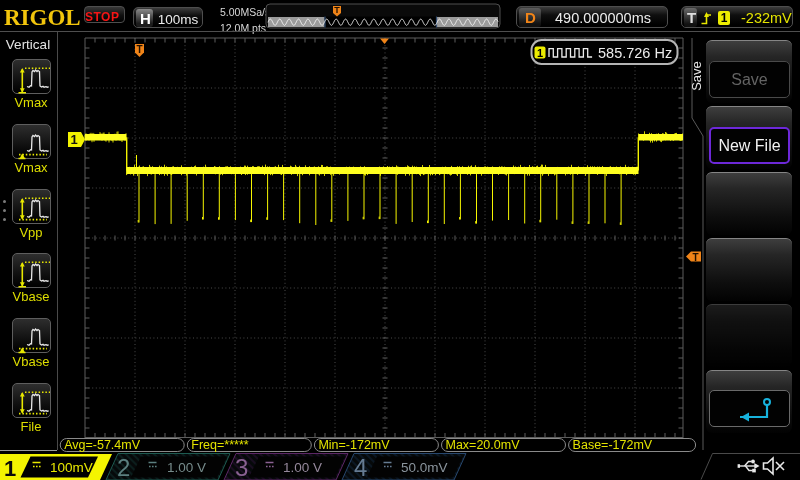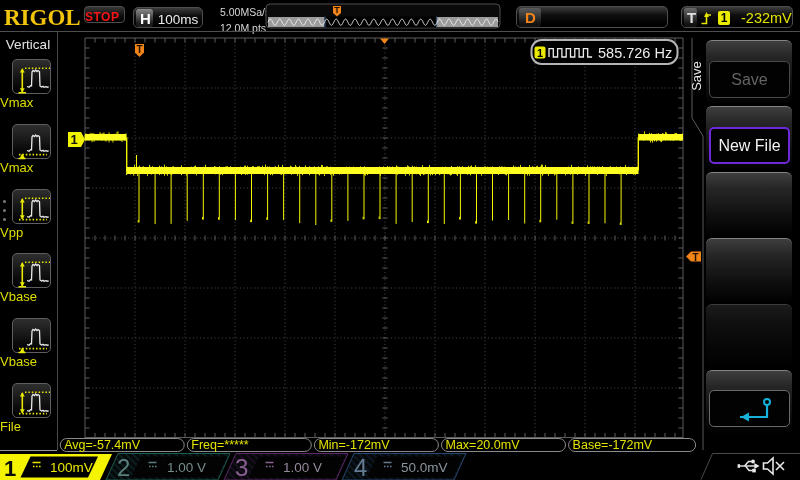--- a/index.html
+++ b/index.html
@@ -36,21 +36,21 @@
 #sep1 { left:0; top:31px; width:800px; height:1px; background:#4e4e4e; }
 
 
 #lmenu { left:0; top:32px; width:60px; height:419px; }
 #lmenu .title { position:absolute; left:0; top:5px; width:56px; text-align:center;
   color:#e4e4e4; font-size:13.5px; }
 #lmenu .vline { position:absolute; left:57px; top:0; width:1px; height:418px; background:#4a4a4a; }
 #lmenu .bline { position:absolute; left:0; top:418px; width:57px; height:1px; background:#9a9a9a; }
 .licon { position:absolute; left:12px; width:39px; height:35px; border:1px solid #5e5e5e;
   border-radius:5px; background:linear-gradient(180deg,#2e2e2e,#0c0c0c 70%,#000); }
-.llab { position:absolute; left:0; width:62px; text-align:left; color:#dede00; font-size:13px; }
+.llab { position:absolute; left:0; width:62px; text-align:center; color:#dede00; font-size:13px; }
 .dot { position:absolute; left:3px; width:3px; height:3px; border-radius:2px; background:#7a7a7a; }
 
 
 #rmenu { left:688px; top:32px; width:112px; height:418px; }
 .slot { position:absolute; left:18px; width:86px; height:63px; border-radius:6px;
   border-top:1px solid #858585;
   background:linear-gradient(180deg,#3e3e3e,#262626 25%,#0e0e0e 70%,#020202); }
 .rbtn { position:absolute; left:21px; width:81px; height:37px; border-radius:5px;
   font-size:16px; text-align:center; line-height:36px; background:#020202; }
 .rbtn.dim { border:1px solid #4a4a4a; color:#636363; }
@@ -76,20 +76,21 @@
   <rect x="268" y="17" width="230" height="10" fill="#9c9c9c"></rect>
   <rect x="324.5" y="16.5" width="112.5" height="11" fill="#000"></rect>
       <path d="M325 16.5V27.5M436.5 16.5V27.5" stroke="#2e4a6e" stroke-width="1.2"></path>
   <path d="M268 22L268.00 22.20L268.10 21.99L268.20 21.79L268.30 21.58L268.40 21.38L268.50 21.18L268.60 20.99L268.70 20.80L268.80 20.62L268.90 20.45L269.00 20.28L269.10 20.12L269.20 19.97L269.30 19.83L269.40 19.70L269.50 19.59L269.60 19.48L269.70 19.39L269.80 19.31L269.90 19.24L270.00 19.18L270.10 19.14L270.20 19.12L270.30 19.10L270.40 19.10L270.50 19.12L270.60 19.14L270.70 19.18L270.80 19.24L270.90 19.31L271.00 19.39L271.10 19.48L271.20 19.59L271.30 19.70L271.40 19.83L271.50 19.97L271.60 20.12L271.70 20.28L271.80 20.45L271.90 20.62L272.00 20.80L272.10 20.99L272.20 21.18L272.30 21.38L272.40 21.58L272.50 21.79L272.60 21.99L272.70 22.20L272.80 22.41L272.90 22.61L273.00 22.82L273.10 23.02L273.20 23.22L273.30 23.41L273.40 23.60L273.50 23.78L273.60 23.95L273.70 24.12L273.80 24.28L273.90 24.43L274.00 24.57L274.10 24.70L274.20 24.81L274.30 24.92L274.40 25.01L274.50 25.09L274.60 25.16L274.70 25.22L274.80 25.26L274.90 25.28L275.00 25.30L275.10 25.30L275.20 25.28L275.30 25.26L275.40 25.22L275.50 25.16L275.60 25.09L275.70 25.01L275.80 24.92L275.90 24.81L276.00 24.70L276.10 24.57L276.20 24.43L276.30 24.28L276.40 24.12L276.50 23.95L276.60 23.78L276.70 23.60L276.80 23.41L276.90 23.22L277.00 23.02L277.10 22.82L277.20 22.61L277.30 22.41L277.40 22.20L277.50 21.99L277.60 21.79L277.70 21.58L277.80 21.38L277.90 21.18L278.00 20.99L278.10 20.80L278.20 20.62L278.30 20.45L278.40 20.28L278.50 20.12L278.60 19.97L278.70 19.83L278.80 19.70L278.90 19.59L279.00 19.48L279.10 19.39L279.20 19.31L279.30 19.24L279.40 19.18L279.50 19.14L279.60 19.12L279.70 19.10L279.80 19.10L279.90 19.12L280.00 19.14L280.10 19.18L280.20 19.24L280.30 19.31L280.40 19.39L280.50 19.48L280.60 19.59L280.70 19.70L280.80 19.83L280.90 19.97L281.00 20.12L281.10 20.28L281.20 20.45L281.30 20.62L281.40 20.80L281.50 20.99L281.60 21.18L281.70 21.38L281.80 21.58L281.90 21.79L282.00 21.99L282.10 22.20L282.20 22.41L282.30 22.61L282.40 22.82L282.50 23.02L282.60 23.22L282.70 23.41L282.80 23.60L282.90 23.78L283.00 23.95L283.10 24.12L283.20 24.28L283.30 24.43L283.40 24.57L283.50 24.70L283.60 24.81L283.70 24.92L283.80 25.01L283.90 25.09L284.00 25.16L284.10 25.22L284.20 25.26L284.30 25.28L284.40 25.30L284.50 25.30L284.60 25.28L284.70 25.26L284.80 25.22L284.90 25.16L285.00 25.09L285.10 25.01L285.20 24.92L285.30 24.81L285.40 24.70L285.50 24.57L285.60 24.43L285.70 24.28L285.80 24.12L285.90 23.95L286.00 23.78L286.10 23.60L286.20 23.41L286.30 23.22L286.40 23.02L286.50 22.82L286.60 22.61L286.70 22.41L286.80 22.20L286.90 21.99L287.00 21.79L287.10 21.58L287.20 21.38L287.30 21.18L287.40 20.99L287.50 20.80L287.60 20.62L287.70 20.45L287.80 20.28L287.90 20.12L288.00 19.97L288.10 19.83L288.20 19.70L288.30 19.59L288.40 19.48L288.50 19.39L288.60 19.31L288.70 19.24L288.80 19.18L288.90 19.14L289.00 19.12L289.10 19.10L289.20 19.10L289.30 19.12L289.40 19.14L289.50 19.18L289.60 19.24L289.70 19.31L289.80 19.39L289.90 19.48L290.00 19.59L290.10 19.70L290.20 19.83L290.30 19.97L290.40 20.12L290.50 20.28L290.60 20.45L290.70 20.62L290.80 20.80L290.90 20.99L291.00 21.18L291.10 21.38L291.20 21.58L291.30 21.79L291.40 21.99L291.50 22.20L291.60 22.41L291.70 22.61L291.80 22.82L291.90 23.02L292.00 23.22L292.10 23.41L292.20 23.60L292.30 23.78L292.40 23.95L292.50 24.12L292.60 24.28L292.70 24.43L292.80 24.57L292.90 24.70L293.00 24.81L293.10 24.92L293.20 25.01L293.30 25.09L293.40 25.16L293.50 25.22L293.60 25.26L293.70 25.28L293.80 25.30L293.90 25.30L294.00 25.28L294.10 25.26L294.20 25.22L294.30 25.16L294.40 25.09L294.50 25.01L294.60 24.92L294.70 24.81L294.80 24.70L294.90 24.57L295.00 24.43L295.10 24.28L295.20 24.12L295.30 23.95L295.40 23.78L295.50 23.60L295.60 23.41L295.70 23.22L295.80 23.02L295.90 22.82L296.00 22.61L296.10 22.41L296.20 22.20L296.30 21.99L296.40 21.79L296.50 21.58L296.60 21.38L296.70 21.18L296.80 20.99L296.90 20.80L297.00 20.62L297.10 20.45L297.20 20.28L297.30 20.12L297.40 19.97L297.50 19.83L297.60 19.70L297.70 19.59L297.80 19.48L297.90 19.39L298.00 19.31L298.10 19.24L298.20 19.18L298.30 19.14L298.40 19.12L298.50 19.10L298.60 19.10L298.70 19.12L298.80 19.14L298.90 19.18L299.00 19.24L299.10 19.31L299.20 19.39L299.30 19.48L299.40 19.59L299.50 19.70L299.60 19.83L299.70 19.97L299.80 20.12L299.90 20.28L300.00 20.45L300.10 20.62L300.20 20.80L300.30 20.99L300.40 21.18L300.50 21.38L300.60 21.58L300.70 21.79L300.80 21.99L300.90 22.20L301.00 22.41L301.10 22.61L301.20 22.82L301.30 23.02L301.40 23.22L301.50 23.41L301.60 23.60L301.70 23.78L301.80 23.95L301.90 24.12L302.00 24.28L302.10 24.43L302.20 24.57L302.30 24.70L302.40 24.81L302.50 24.92L302.60 25.01L302.70 25.09L302.80 25.16L302.90 25.22L303.00 25.26L303.10 25.28L303.20 25.30L303.30 25.30L303.40 25.28L303.50 25.26L303.60 25.22L303.70 25.16L303.80 25.09L303.90 25.01L304.00 24.92L304.10 24.81L304.20 24.70L304.30 24.57L304.40 24.43L304.50 24.28L304.60 24.12L304.70 23.95L304.80 23.78L304.90 23.60L305.00 23.41L305.10 23.22L305.20 23.02L305.30 22.82L305.40 22.61L305.50 22.41L305.60 22.20L305.70 21.99L305.80 21.79L305.90 21.58L306.00 21.38L306.10 21.18L306.20 20.99L306.30 20.80L306.40 20.62L306.50 20.45L306.60 20.28L306.70 20.12L306.80 19.97L306.90 19.83L307.00 19.70L307.10 19.59L307.20 19.48L307.30 19.39L307.40 19.31L307.50 19.24L307.60 19.18L307.70 19.14L307.80 19.12L307.90 19.10L308.00 19.10L308.10 19.12L308.20 19.14L308.30 19.18L308.40 19.24L308.50 19.31L308.60 19.39L308.70 19.48L308.80 19.59L308.90 19.70L309.00 19.83L309.10 19.97L309.20 20.12L309.30 20.28L309.40 20.45L309.50 20.62L309.60 20.80L309.70 20.99L309.80 21.18L309.90 21.38L310.00 21.58L310.10 21.79L310.20 21.99L310.30 22.20L310.40 22.41L310.50 22.61L310.60 22.82L310.70 23.02L310.80 23.22L310.90 23.41L311.00 23.60L311.10 23.78L311.20 23.95L311.30 24.12L311.40 24.28L311.50 24.43L311.60 24.57L311.70 24.70L311.80 24.81L311.90 24.92L312.00 25.01L312.10 25.09L312.20 25.16L312.30 25.22L312.40 25.26L312.50 25.28L312.60 25.30L312.70 25.30L312.80 25.28L312.90 25.26L313.00 25.22L313.10 25.16L313.20 25.09L313.30 25.01L313.40 24.92L313.50 24.81L313.60 24.70L313.70 24.57L313.80 24.43L313.90 24.28L314.00 24.12L314.10 23.95L314.20 23.78L314.30 23.60L314.40 23.41L314.50 23.22L314.60 23.02L314.70 22.82L314.80 22.61L314.90 22.41L315.00 22.20L315.10 21.99L315.20 21.79L315.30 21.58L315.40 21.38L315.50 21.18L315.60 20.99L315.70 20.80L315.80 20.62L315.90 20.45L316.00 20.28L316.10 20.12L316.20 19.97L316.30 19.83L316.40 19.70L316.50 19.59L316.60 19.48L316.70 19.39L316.80 19.31L316.90 19.24L317.00 19.18L317.10 19.14L317.20 19.12L317.30 19.10L317.40 19.10L317.50 19.12L317.60 19.14L317.70 19.18L317.80 19.24L317.90 19.31L318.00 19.39L318.10 19.48L318.20 19.59L318.30 19.70L318.40 19.83L318.50 19.97L318.60 20.12L318.70 20.28L318.80 20.45L318.90 20.62L319.00 20.80L319.10 20.99L319.20 21.18L319.30 21.38L319.40 21.58L319.50 21.79L319.60 21.99L319.70 22.20L319.80 22.41L319.90 22.61L320.00 22.82L320.10 23.02L320.20 23.22L320.30 23.41L320.40 23.60L320.50 23.78L320.60 23.95L320.70 24.12L320.80 24.28L320.90 24.43L321.00 24.57L321.10 24.70L321.20 24.81L321.30 24.92L321.40 25.01L321.50 25.09L321.60 25.16L321.70 25.22L321.80 25.26L321.90 25.28L322.00 25.30L322.10 25.30L322.20 25.28L322.30 25.26L322.40 25.22L322.50 25.16L322.60 25.09L322.70 25.01L322.80 24.92L322.90 24.81L323.00 24.70L323.10 24.57L323.20 24.43L323.30 24.28L323.40 24.12L323.50 23.95L323.60 23.78L323.70 23.60L323.80 23.41L323.90 23.22L324.00 23.02L324.10 22.82L324.20 22.61L324.30 22.41L324.40 22.20L324.50 21.99L324.60 21.79L324.70 21.58L324.80 21.38L324.90 21.18L325.00 20.99L325.10 20.80L325.20 20.62L325.30 20.45L325.40 20.28L325.50 20.12L325.60 19.97L325.70 19.83L325.80 19.70L325.90 19.59L326.00 19.48L326.10 19.39L326.20 19.31L326.30 19.24L326.40 19.18L326.50 19.14L326.60 19.12L326.70 19.10L326.80 19.10L326.90 19.12L327.00 19.14L327.10 19.18L327.20 19.24L327.30 19.31L327.40 19.39L327.50 19.48L327.60 19.59L327.70 19.70L327.80 19.83L327.90 19.97L328.00 20.12L328.10 20.28L328.20 20.45L328.30 20.62L328.40 20.80L328.50 20.99L328.60 21.18L328.70 21.38L328.80 21.58L328.90 21.79L329.00 21.99L329.10 22.20L329.20 22.41L329.30 22.61L329.40 22.82L329.50 23.02L329.60 23.22L329.70 23.41L329.80 23.60L329.90 23.78L330.00 23.95L330.10 24.12L330.20 24.28L330.30 24.43L330.40 24.57L330.50 24.70L330.60 24.81L330.70 24.92L330.80 25.01L330.90 25.09L331.00 25.16L331.10 25.22L331.20 25.26L331.30 25.28L331.40 25.30L331.50 25.30L331.60 25.28L331.70 25.26L331.80 25.22L331.90 25.16L332.00 25.09L332.10 25.01L332.20 24.92L332.30 24.81L332.40 24.70L332.50 24.57L332.60 24.43L332.70 24.28L332.80 24.12L332.90 23.95L333.00 23.78L333.10 23.60L333.20 23.41L333.30 23.22L333.40 23.02L333.50 22.82L333.60 22.61L333.70 22.41L333.80 22.20L333.90 21.99L334.00 21.79L334.10 21.58L334.20 21.38L334.30 21.18L334.40 20.99L334.50 20.80L334.60 20.62L334.70 20.45L334.80 20.28L334.90 20.12L335.00 19.97L335.10 19.83L335.20 19.70L335.30 19.59L335.40 19.48L335.50 19.39L335.60 19.31L335.70 19.24L335.80 19.18L335.90 19.14L336.00 19.12L336.10 19.10L336.20 19.10L336.30 19.12L336.40 19.14L336.50 19.18L336.60 19.24L336.70 19.31L336.80 19.39L336.90 19.48L337.00 19.59L337.10 19.70L337.20 19.83L337.30 19.97L337.40 20.12L337.50 20.28L337.60 20.45L337.70 20.62L337.80 20.80L337.90 20.99L338.00 21.18L338.10 21.38L338.20 21.58L338.30 21.79L338.40 21.99L338.50 22.20L338.60 22.41L338.70 22.61L338.80 22.82L338.90 23.02L339.00 23.22L339.10 23.41L339.20 23.60L339.30 23.78L339.40 23.95L339.50 24.12L339.60 24.28L339.70 24.43L339.80 24.57L339.90 24.70L340.00 24.81L340.10 24.92L340.20 25.01L340.30 25.09L340.40 25.16L340.50 25.22L340.60 25.26L340.70 25.28L340.80 25.30L340.90 25.30L341.00 25.28L341.10 25.26L341.20 25.22L341.30 25.16L341.40 25.09L341.50 25.01L341.60 24.92L341.70 24.81L341.80 24.70L341.90 24.57L342.00 24.43L342.10 24.28L342.20 24.12L342.30 23.95L342.40 23.78L342.50 23.60L342.60 23.41L342.70 23.22L342.80 23.02L342.90 22.82L343.00 22.61L343.10 22.41L343.20 22.20L343.30 21.99L343.40 21.79L343.50 21.58L343.60 21.38L343.70 21.18L343.80 20.99L343.90 20.80L344.00 20.62L344.10 20.45L344.20 20.28L344.30 20.12L344.40 19.97L344.50 19.83L344.60 19.70L344.70 19.59L344.80 19.48L344.90 19.39L345.00 19.31L345.10 19.24L345.20 19.18L345.30 19.14L345.40 19.12L345.50 19.10L345.60 19.10L345.70 19.12L345.80 19.14L345.90 19.18L346.00 19.24L346.10 19.31L346.20 19.39L346.30 19.48L346.40 19.59L346.50 19.70L346.60 19.83L346.70 19.97L346.80 20.12L346.90 20.28L347.00 20.45L347.10 20.62L347.20 20.80L347.30 20.99L347.40 21.18L347.50 21.38L347.60 21.58L347.70 21.79L347.80 21.99L347.90 22.20L348.00 22.41L348.10 22.61L348.20 22.82L348.30 23.02L348.40 23.22L348.50 23.41L348.60 23.60L348.70 23.78L348.80 23.95L348.90 24.12L349.00 24.28L349.10 24.43L349.20 24.57L349.30 24.70L349.40 24.81L349.50 24.92L349.60 25.01L349.70 25.09L349.80 25.16L349.90 25.22L350.00 25.26L350.10 25.28L350.20 25.30L350.30 25.30L350.40 25.28L350.50 25.26L350.60 25.22L350.70 25.16L350.80 25.09L350.90 25.01L351.00 24.92L351.10 24.81L351.20 24.70L351.30 24.57L351.40 24.43L351.50 24.28L351.60 24.12L351.70 23.95L351.80 23.78L351.90 23.60L352.00 23.41L352.10 23.22L352.20 23.02L352.30 22.82L352.40 22.61L352.50 22.41L352.60 22.20L352.70 21.99L352.80 21.79L352.90 21.58L353.00 21.38L353.10 21.18L353.20 20.99L353.30 20.80L353.40 20.62L353.50 20.45L353.60 20.28L353.70 20.12L353.80 19.97L353.90 19.83L354.00 19.70L354.10 19.59L354.20 19.48L354.30 19.39L354.40 19.31L354.50 19.24L354.60 19.18L354.70 19.14L354.80 19.12L354.90 19.10L355.00 19.10L355.10 19.12L355.20 19.14L355.30 19.18L355.40 19.24L355.50 19.31L355.60 19.39L355.70 19.48L355.80 19.59L355.90 19.70L356.00 19.83L356.10 19.97L356.20 20.12L356.30 20.28L356.40 20.45L356.50 20.62L356.60 20.80L356.70 20.99L356.80 21.18L356.90 21.38L357.00 21.58L357.10 21.79L357.20 21.99L357.30 22.20L357.40 22.41L357.50 22.61L357.60 22.82L357.70 23.02L357.80 23.22L357.90 23.41L358.00 23.60L358.10 23.78L358.20 23.95L358.30 24.12L358.40 24.28L358.50 24.43L358.60 24.57L358.70 24.70L358.80 24.81L358.90 24.92L359.00 25.01L359.10 25.09L359.20 25.16L359.30 25.22L359.40 25.26L359.50 25.28L359.60 25.30L359.70 25.30L359.80 25.28L359.90 25.26L360.00 25.22L360.10 25.16L360.20 25.09L360.30 25.01L360.40 24.92L360.50 24.81L360.60 24.70L360.70 24.57L360.80 24.43L360.90 24.28L361.00 24.12L361.10 23.95L361.20 23.78L361.30 23.60L361.40 23.41L361.50 23.22L361.60 23.02L361.70 22.82L361.80 22.61L361.90 22.41L362.00 22.20L362.10 21.99L362.20 21.79L362.30 21.58L362.40 21.38L362.50 21.18L362.60 20.99L362.70 20.80L362.80 20.62L362.90 20.45L363.00 20.28L363.10 20.12L363.20 19.97L363.30 19.83L363.40 19.70L363.50 19.59L363.60 19.48L363.70 19.39L363.80 19.31L363.90 19.24L364.00 19.18L364.10 19.14L364.20 19.12L364.30 19.10L364.40 19.10L364.50 19.12L364.60 19.14L364.70 19.18L364.80 19.24L364.90 19.31L365.00 19.39L365.10 19.48L365.20 19.59L365.30 19.70L365.40 19.83L365.50 19.97L365.60 20.12L365.70 20.28L365.80 20.45L365.90 20.62L366.00 20.80L366.10 20.99L366.20 21.18L366.30 21.38L366.40 21.58L366.50 21.79L366.60 21.99L366.70 22.20L366.80 22.41L366.90 22.61L367.00 22.82L367.10 23.02L367.20 23.22L367.30 23.41L367.40 23.60L367.50 23.78L367.60 23.95L367.70 24.12L367.80 24.28L367.90 24.43L368.00 24.57L368.10 24.70L368.20 24.81L368.30 24.92L368.40 25.01L368.50 25.09L368.60 25.16L368.70 25.22L368.80 25.26L368.90 25.28L369.00 25.30L369.10 25.30L369.20 25.28L369.30 25.26L369.40 25.22L369.50 25.16L369.60 25.09L369.70 25.01L369.80 24.92L369.90 24.81L370.00 24.70L370.10 24.57L370.20 24.43L370.30 24.28L370.40 24.12L370.50 23.95L370.60 23.78L370.70 23.60L370.80 23.41L370.90 23.22L371.00 23.02L371.10 22.82L371.20 22.61L371.30 22.41L371.40 22.20L371.50 21.99L371.60 21.79L371.70 21.58L371.80 21.38L371.90 21.18L372.00 20.99L372.10 20.80L372.20 20.62L372.30 20.45L372.40 20.28L372.50 20.12L372.60 19.97L372.70 19.83L372.80 19.70L372.90 19.59L373.00 19.48L373.10 19.39L373.20 19.31L373.30 19.24L373.40 19.18L373.50 19.14L373.60 19.12L373.70 19.10L373.80 19.10L373.90 19.12L374.00 19.14L374.10 19.18L374.20 19.24L374.30 19.31L374.40 19.39L374.50 19.48L374.60 19.59L374.70 19.70L374.80 19.83L374.90 19.97L375.00 20.12L375.10 20.28L375.20 20.45L375.30 20.62L375.40 20.80L375.50 20.99L375.60 21.18L375.70 21.38L375.80 21.58L375.90 21.79L376.00 21.99L376.10 22.20L376.20 22.41L376.30 22.61L376.40 22.82L376.50 23.02L376.60 23.22L376.70 23.41L376.80 23.60L376.90 23.78L377.00 23.95L377.10 24.12L377.20 24.28L377.30 24.43L377.40 24.57L377.50 24.70L377.60 24.81L377.70 24.92L377.80 25.01L377.90 25.09L378.00 25.16L378.10 25.22L378.20 25.26L378.30 25.28L378.40 25.30L378.50 25.30L378.60 25.28L378.70 25.26L378.80 25.22L378.90 25.16L379.00 25.09L379.10 25.01L379.20 24.92L379.30 24.81L379.40 24.70L379.50 24.57L379.60 24.43L379.70 24.28L379.80 24.12L379.90 23.95L380.00 23.78L380.10 23.60L380.20 23.41L380.30 23.22L380.40 23.02L380.50 22.82L380.60 22.61L380.70 22.41L380.80 22.20L380.90 21.99L381.00 21.79L381.10 21.58L381.20 21.38L381.30 21.18L381.40 20.99L381.50 20.80L381.60 20.62L381.70 20.45L381.80 20.28L381.90 20.12L382.00 19.97L382.10 19.83L382.20 19.70L382.30 19.59L382.40 19.48L382.50 19.39L382.60 19.31L382.70 19.24L382.80 19.18L382.90 19.14L383.00 19.12L383.10 19.10L383.20 19.10L383.30 19.12L383.40 19.14L383.50 19.18L383.60 19.24L383.70 19.31L383.80 19.39L383.90 19.48L384.00 19.59L384.10 19.70L384.20 19.83L384.30 19.97L384.40 20.12L384.50 20.28L384.60 20.45L384.70 20.62L384.80 20.80L384.90 20.99L385.00 21.18L385.10 21.38L385.20 21.58L385.30 21.79L385.40 21.99L385.50 22.20L385.60 22.41L385.70 22.61L385.80 22.82L385.90 23.02L386.00 23.22L386.10 23.41L386.20 23.60L386.30 23.78L386.40 23.95L386.50 24.12L386.60 24.28L386.70 24.43L386.80 24.57L386.90 24.70L387.00 24.81L387.10 24.92L387.20 25.01L387.30 25.09L387.40 25.16L387.50 25.22L387.60 25.26L387.70 25.28L387.80 25.30L387.90 25.30L388.00 25.28L388.10 25.26L388.20 25.22L388.30 25.16L388.40 25.09L388.50 25.01L388.60 24.92L388.70 24.81L388.80 24.70L388.90 24.57L389.00 24.43L389.10 24.28L389.20 24.12L389.30 23.95L389.40 23.78L389.50 23.60L389.60 23.41L389.70 23.22L389.80 23.02L389.90 22.82L390.00 22.61L390.10 22.41L390.20 22.20L390.30 21.99L390.40 21.79L390.50 21.58L390.60 21.38L390.70 21.18L390.80 20.99L390.90 20.80L391.00 20.62L391.10 20.45L391.20 20.28L391.30 20.12L391.40 19.97L391.50 19.83L391.60 19.70L391.70 19.59L391.80 19.48L391.90 19.39L392.00 19.31L392.10 19.24L392.20 19.18L392.30 19.14L392.40 19.12L392.50 19.10L392.60 19.10L392.70 19.12L392.80 19.14L392.90 19.18L393.00 19.24L393.10 19.31L393.20 19.39L393.30 19.48L393.40 19.59L393.50 19.70L393.60 19.83L393.70 19.97L393.80 20.12L393.90 20.28L394.00 20.45L394.10 20.62L394.20 20.80L394.30 20.99L394.40 21.18L394.50 21.38L394.60 21.58L394.70 21.79L394.80 21.99L394.90 22.20L395.00 22.41L395.10 22.61L395.20 22.82L395.30 23.02L395.40 23.22L395.50 23.41L395.60 23.60L395.70 23.78L395.80 23.95L395.90 24.12L396.00 24.28L396.10 24.43L396.20 24.57L396.30 24.70L396.40 24.81L396.50 24.92L396.60 25.01L396.70 25.09L396.80 25.16L396.90 25.22L397.00 25.26L397.10 25.28L397.20 25.30L397.30 25.30L397.40 25.28L397.50 25.26L397.60 25.22L397.70 25.16L397.80 25.09L397.90 25.01L398.00 24.92L398.10 24.81L398.20 24.70L398.30 24.57L398.40 24.43L398.50 24.28L398.60 24.12L398.70 23.95L398.80 23.78L398.90 23.60L399.00 23.41L399.10 23.22L399.20 23.02L399.30 22.82L399.40 22.61L399.50 22.41L399.60 22.20L399.70 21.99L399.80 21.79L399.90 21.58L400.00 21.38L400.10 21.18L400.20 20.99L400.30 20.80L400.40 20.62L400.50 20.45L400.60 20.28L400.70 20.12L400.80 19.97L400.90 19.83L401.00 19.70L401.10 19.59L401.20 19.48L401.30 19.39L401.40 19.31L401.50 19.24L401.60 19.18L401.70 19.14L401.80 19.12L401.90 19.10L402.00 19.10L402.10 19.12L402.20 19.14L402.30 19.18L402.40 19.24L402.50 19.31L402.60 19.39L402.70 19.48L402.80 19.59L402.90 19.70L403.00 19.83L403.10 19.97L403.20 20.12L403.30 20.28L403.40 20.45L403.50 20.62L403.60 20.80L403.70 20.99L403.80 21.18L403.90 21.38L404.00 21.58L404.10 21.79L404.20 21.99L404.30 22.20L404.40 22.41L404.50 22.61L404.60 22.82L404.70 23.02L404.80 23.22L404.90 23.41L405.00 23.60L405.10 23.78L405.20 23.95L405.30 24.12L405.40 24.28L405.50 24.43L405.60 24.57L405.70 24.70L405.80 24.81L405.90 24.92L406.00 25.01L406.10 25.09L406.20 25.16L406.30 25.22L406.40 25.26L406.50 25.28L406.60 25.30L406.70 25.30L406.80 25.28L406.90 25.26L407.00 25.22L407.10 25.16L407.20 25.09L407.30 25.01L407.40 24.92L407.50 24.81L407.60 24.70L407.70 24.57L407.80 24.43L407.90 24.28L408.00 24.12L408.10 23.95L408.20 23.78L408.30 23.60L408.40 23.41L408.50 23.22L408.60 23.02L408.70 22.82L408.80 22.61L408.90 22.41L409.00 22.20L409.10 21.99L409.20 21.79L409.30 21.58L409.40 21.38L409.50 21.18L409.60 20.99L409.70 20.80L409.80 20.62L409.90 20.45L410.00 20.28L410.10 20.12L410.20 19.97L410.30 19.83L410.40 19.70L410.50 19.59L410.60 19.48L410.70 19.39L410.80 19.31L410.90 19.24L411.00 19.18L411.10 19.14L411.20 19.12L411.30 19.10L411.40 19.10L411.50 19.12L411.60 19.14L411.70 19.18L411.80 19.24L411.90 19.31L412.00 19.39L412.10 19.48L412.20 19.59L412.30 19.70L412.40 19.83L412.50 19.97L412.60 20.12L412.70 20.28L412.80 20.45L412.90 20.62L413.00 20.80L413.10 20.99L413.20 21.18L413.30 21.38L413.40 21.58L413.50 21.79L413.60 21.99L413.70 22.20L413.80 22.41L413.90 22.61L414.00 22.82L414.10 23.02L414.20 23.22L414.30 23.41L414.40 23.60L414.50 23.78L414.60 23.95L414.70 24.12L414.80 24.28L414.90 24.43L415.00 24.57L415.10 24.70L415.20 24.81L415.30 24.92L415.40 25.01L415.50 25.09L415.60 25.16L415.70 25.22L415.80 25.26L415.90 25.28L416.00 25.30L416.10 25.30L416.20 25.28L416.30 25.26L416.40 25.22L416.50 25.16L416.60 25.09L416.70 25.01L416.80 24.92L416.90 24.81L417.00 24.70L417.10 24.57L417.20 24.43L417.30 24.28L417.40 24.12L417.50 23.95L417.60 23.78L417.70 23.60L417.80 23.41L417.90 23.22L418.00 23.02L418.10 22.82L418.20 22.61L418.30 22.41L418.40 22.20L418.50 21.99L418.60 21.79L418.70 21.58L418.80 21.38L418.90 21.18L419.00 20.99L419.10 20.80L419.20 20.62L419.30 20.45L419.40 20.28L419.50 20.12L419.60 19.97L419.70 19.83L419.80 19.70L419.90 19.59L420.00 19.48L420.10 19.39L420.20 19.31L420.30 19.24L420.40 19.18L420.50 19.14L420.60 19.12L420.70 19.10L420.80 19.10L420.90 19.12L421.00 19.14L421.10 19.18L421.20 19.24L421.30 19.31L421.40 19.39L421.50 19.48L421.60 19.59L421.70 19.70L421.80 19.83L421.90 19.97L422.00 20.12L422.10 20.28L422.20 20.45L422.30 20.62L422.40 20.80L422.50 20.99L422.60 21.18L422.70 21.38L422.80 21.58L422.90 21.79L423.00 21.99L423.10 22.20L423.20 22.41L423.30 22.61L423.40 22.82L423.50 23.02L423.60 23.22L423.70 23.41L423.80 23.60L423.90 23.78L424.00 23.95L424.10 24.12L424.20 24.28L424.30 24.43L424.40 24.57L424.50 24.70L424.60 24.81L424.70 24.92L424.80 25.01L424.90 25.09L425.00 25.16L425.10 25.22L425.20 25.26L425.30 25.28L425.40 25.30L425.50 25.30L425.60 25.28L425.70 25.26L425.80 25.22L425.90 25.16L426.00 25.09L426.10 25.01L426.20 24.92L426.30 24.81L426.40 24.70L426.50 24.57L426.60 24.43L426.70 24.28L426.80 24.12L426.90 23.95L427.00 23.78L427.10 23.60L427.20 23.41L427.30 23.22L427.40 23.02L427.50 22.82L427.60 22.61L427.70 22.41L427.80 22.20L427.90 21.99L428.00 21.79L428.10 21.58L428.20 21.38L428.30 21.18L428.40 20.99L428.50 20.80L428.60 20.62L428.70 20.45L428.80 20.28L428.90 20.12L429.00 19.97L429.10 19.83L429.20 19.70L429.30 19.59L429.40 19.48L429.50 19.39L429.60 19.31L429.70 19.24L429.80 19.18L429.90 19.14L430.00 19.12L430.10 19.10L430.20 19.10L430.30 19.12L430.40 19.14L430.50 19.18L430.60 19.24L430.70 19.31L430.80 19.39L430.90 19.48L431.00 19.59L431.10 19.70L431.20 19.83L431.30 19.97L431.40 20.12L431.50 20.28L431.60 20.45L431.70 20.62L431.80 20.80L431.90 20.99L432.00 21.18L432.10 21.38L432.20 21.58L432.30 21.79L432.40 21.99L432.50 22.20L432.60 22.41L432.70 22.61L432.80 22.82L432.90 23.02L433.00 23.22L433.10 23.41L433.20 23.60L433.30 23.78L433.40 23.95L433.50 24.12L433.60 24.28L433.70 24.43L433.80 24.57L433.90 24.70L434.00 24.81L434.10 24.92L434.20 25.01L434.30 25.09L434.40 25.16L434.50 25.22L434.60 25.26L434.70 25.28L434.80 25.30L434.90 25.30L435.00 25.28L435.10 25.26L435.20 25.22L435.30 25.16L435.40 25.09L435.50 25.01L435.60 24.92L435.70 24.81L435.80 24.70L435.90 24.57L436.00 24.43L436.10 24.28L436.20 24.12L436.30 23.95L436.40 23.78L436.50 23.60L436.60 23.41L436.70 23.22L436.80 23.02L436.90 22.82L437.00 22.61L437.10 22.41L437.20 22.20L437.30 21.99L437.40 21.79L437.50 21.58L437.60 21.38L437.70 21.18L437.80 20.99L437.90 20.80L438.00 20.62L438.10 20.45L438.20 20.28L438.30 20.12L438.40 19.97L438.50 19.83L438.60 19.70L438.70 19.59L438.80 19.48L438.90 19.39L439.00 19.31L439.10 19.24L439.20 19.18L439.30 19.14L439.40 19.12L439.50 19.10L439.60 19.10L439.70 19.12L439.80 19.14L439.90 19.18L440.00 19.24L440.10 19.31L440.20 19.39L440.30 19.48L440.40 19.59L440.50 19.70L440.60 19.83L440.70 19.97L440.80 20.12L440.90 20.28L441.00 20.45L441.10 20.62L441.20 20.80L441.30 20.99L441.40 21.18L441.50 21.38L441.60 21.58L441.70 21.79L441.80 21.99L441.90 22.20L442.00 22.41L442.10 22.61L442.20 22.82L442.30 23.02L442.40 23.22L442.50 23.41L442.60 23.60L442.70 23.78L442.80 23.95L442.90 24.12L443.00 24.28L443.10 24.43L443.20 24.57L443.30 24.70L443.40 24.81L443.50 24.92L443.60 25.01L443.70 25.09L443.80 25.16L443.90 25.22L444.00 25.26L444.10 25.28L444.20 25.30L444.30 25.30L444.40 25.28L444.50 25.26L444.60 25.22L444.70 25.16L444.80 25.09L444.90 25.01L445.00 24.92L445.10 24.81L445.20 24.70L445.30 24.57L445.40 24.43L445.50 24.28L445.60 24.12L445.70 23.95L445.80 23.78L445.90 23.60L446.00 23.41L446.10 23.22L446.20 23.02L446.30 22.82L446.40 22.61L446.50 22.41L446.60 22.20L446.70 21.99L446.80 21.79L446.90 21.58L447.00 21.38L447.10 21.18L447.20 20.99L447.30 20.80L447.40 20.62L447.50 20.45L447.60 20.28L447.70 20.12L447.80 19.97L447.90 19.83L448.00 19.70L448.10 19.59L448.20 19.48L448.30 19.39L448.40 19.31L448.50 19.24L448.60 19.18L448.70 19.14L448.80 19.12L448.90 19.10L449.00 19.10L449.10 19.12L449.20 19.14L449.30 19.18L449.40 19.24L449.50 19.31L449.60 19.39L449.70 19.48L449.80 19.59L449.90 19.70L450.00 19.83L450.10 19.97L450.20 20.12L450.30 20.28L450.40 20.45L450.50 20.62L450.60 20.80L450.70 20.99L450.80 21.18L450.90 21.38L451.00 21.58L451.10 21.79L451.20 21.99L451.30 22.20L451.40 22.41L451.50 22.61L451.60 22.82L451.70 23.02L451.80 23.22L451.90 23.41L452.00 23.60L452.10 23.78L452.20 23.95L452.30 24.12L452.40 24.28L452.50 24.43L452.60 24.57L452.70 24.70L452.80 24.81L452.90 24.92L453.00 25.01L453.10 25.09L453.20 25.16L453.30 25.22L453.40 25.26L453.50 25.28L453.60 25.30L453.70 25.30L453.80 25.28L453.90 25.26L454.00 25.22L454.10 25.16L454.20 25.09L454.30 25.01L454.40 24.92L454.50 24.81L454.60 24.70L454.70 24.57L454.80 24.43L454.90 24.28L455.00 24.12L455.10 23.95L455.20 23.78L455.30 23.60L455.40 23.41L455.50 23.22L455.60 23.02L455.70 22.82L455.80 22.61L455.90 22.41L456.00 22.20L456.10 21.99L456.20 21.79L456.30 21.58L456.40 21.38L456.50 21.18L456.60 20.99L456.70 20.80L456.80 20.62L456.90 20.45L457.00 20.28L457.10 20.12L457.20 19.97L457.30 19.83L457.40 19.70L457.50 19.59L457.60 19.48L457.70 19.39L457.80 19.31L457.90 19.24L458.00 19.18L458.10 19.14L458.20 19.12L458.30 19.10L458.40 19.10L458.50 19.12L458.60 19.14L458.70 19.18L458.80 19.24L458.90 19.31L459.00 19.39L459.10 19.48L459.20 19.59L459.30 19.70L459.40 19.83L459.50 19.97L459.60 20.12L459.70 20.28L459.80 20.45L459.90 20.62L460.00 20.80L460.10 20.99L460.20 21.18L460.30 21.38L460.40 21.58L460.50 21.79L460.60 21.99L460.70 22.20L460.80 22.41L460.90 22.61L461.00 22.82L461.10 23.02L461.20 23.22L461.30 23.41L461.40 23.60L461.50 23.78L461.60 23.95L461.70 24.12L461.80 24.28L461.90 24.43L462.00 24.57L462.10 24.70L462.20 24.81L462.30 24.92L462.40 25.01L462.50 25.09L462.60 25.16L462.70 25.22L462.80 25.26L462.90 25.28L463.00 25.30L463.10 25.30L463.20 25.28L463.30 25.26L463.40 25.22L463.50 25.16L463.60 25.09L463.70 25.01L463.80 24.92L463.90 24.81L464.00 24.70L464.10 24.57L464.20 24.43L464.30 24.28L464.40 24.12L464.50 23.95L464.60 23.78L464.70 23.60L464.80 23.41L464.90 23.22L465.00 23.02L465.10 22.82L465.20 22.61L465.30 22.41L465.40 22.20L465.50 21.99L465.60 21.79L465.70 21.58L465.80 21.38L465.90 21.18L466.00 20.99L466.10 20.80L466.20 20.62L466.30 20.45L466.40 20.28L466.50 20.12L466.60 19.97L466.70 19.83L466.80 19.70L466.90 19.59L467.00 19.48L467.10 19.39L467.20 19.31L467.30 19.24L467.40 19.18L467.50 19.14L467.60 19.12L467.70 19.10L467.80 19.10L467.90 19.12L468.00 19.14L468.10 19.18L468.20 19.24L468.30 19.31L468.40 19.39L468.50 19.48L468.60 19.59L468.70 19.70L468.80 19.83L468.90 19.97L469.00 20.12L469.10 20.28L469.20 20.45L469.30 20.62L469.40 20.80L469.50 20.99L469.60 21.18L469.70 21.38L469.80 21.58L469.90 21.79L470.00 21.99L470.10 22.20L470.20 22.41L470.30 22.61L470.40 22.82L470.50 23.02L470.60 23.22L470.70 23.41L470.80 23.60L470.90 23.78L471.00 23.95L471.10 24.12L471.20 24.28L471.30 24.43L471.40 24.57L471.50 24.70L471.60 24.81L471.70 24.92L471.80 25.01L471.90 25.09L472.00 25.16L472.10 25.22L472.20 25.26L472.30 25.28L472.40 25.30L472.50 25.30L472.60 25.28L472.70 25.26L472.80 25.22L472.90 25.16L473.00 25.09L473.10 25.01L473.20 24.92L473.30 24.81L473.40 24.70L473.50 24.57L473.60 24.43L473.70 24.28L473.80 24.12L473.90 23.95L474.00 23.78L474.10 23.60L474.20 23.41L474.30 23.22L474.40 23.02L474.50 22.82L474.60 22.61L474.70 22.41L474.80 22.20L474.90 21.99L475.00 21.79L475.10 21.58L475.20 21.38L475.30 21.18L475.40 20.99L475.50 20.80L475.60 20.62L475.70 20.45L475.80 20.28L475.90 20.12L476.00 19.97L476.10 19.83L476.20 19.70L476.30 19.59L476.40 19.48L476.50 19.39L476.60 19.31L476.70 19.24L476.80 19.18L476.90 19.14L477.00 19.12L477.10 19.10L477.20 19.10L477.30 19.12L477.40 19.14L477.50 19.18L477.60 19.24L477.70 19.31L477.80 19.39L477.90 19.48L478.00 19.59L478.10 19.70L478.20 19.83L478.30 19.97L478.40 20.12L478.50 20.28L478.60 20.45L478.70 20.62L478.80 20.80L478.90 20.99L479.00 21.18L479.10 21.38L479.20 21.58L479.30 21.79L479.40 21.99L479.50 22.20L479.60 22.41L479.70 22.61L479.80 22.82L479.90 23.02L480.00 23.22L480.10 23.41L480.20 23.60L480.30 23.78L480.40 23.95L480.50 24.12L480.60 24.28L480.70 24.43L480.80 24.57L480.90 24.70L481.00 24.81L481.10 24.92L481.20 25.01L481.30 25.09L481.40 25.16L481.50 25.22L481.60 25.26L481.70 25.28L481.80 25.30L481.90 25.30L482.00 25.28L482.10 25.26L482.20 25.22L482.30 25.16L482.40 25.09L482.50 25.01L482.60 24.92L482.70 24.81L482.80 24.70L482.90 24.57L483.00 24.43L483.10 24.28L483.20 24.12L483.30 23.95L483.40 23.78L483.50 23.60L483.60 23.41L483.70 23.22L483.80 23.02L483.90 22.82L484.00 22.61L484.10 22.41L484.20 22.20L484.30 21.99L484.40 21.79L484.50 21.58L484.60 21.38L484.70 21.18L484.80 20.99L484.90 20.80L485.00 20.62L485.10 20.45L485.20 20.28L485.30 20.12L485.40 19.97L485.50 19.83L485.60 19.70L485.70 19.59L485.80 19.48L485.90 19.39L486.00 19.31L486.10 19.24L486.20 19.18L486.30 19.14L486.40 19.12L486.50 19.10L486.60 19.10L486.70 19.12L486.80 19.14L486.90 19.18L487.00 19.24L487.10 19.31L487.20 19.39L487.30 19.48L487.40 19.59L487.50 19.70L487.60 19.83L487.70 19.97L487.80 20.12L487.90 20.28L488.00 20.45L488.10 20.62L488.20 20.80L488.30 20.99L488.40 21.18L488.50 21.38L488.60 21.58L488.70 21.79L488.80 21.99L488.90 22.20L489.00 22.41L489.10 22.61L489.20 22.82L489.30 23.02L489.40 23.22L489.50 23.41L489.60 23.60L489.70 23.78L489.80 23.95L489.90 24.12L490.00 24.28L490.10 24.43L490.20 24.57L490.30 24.70L490.40 24.81L490.50 24.92L490.60 25.01L490.70 25.09L490.80 25.16L490.90 25.22L491.00 25.26L491.10 25.28L491.20 25.30L491.30 25.30L491.40 25.28L491.50 25.26L491.60 25.22L491.70 25.16L491.80 25.09L491.90 25.01L492.00 24.92L492.10 24.81L492.20 24.70L492.30 24.57L492.40 24.43L492.50 24.28L492.60 24.12L492.70 23.95L492.80 23.78L492.90 23.60L493.00 23.41L493.10 23.22L493.20 23.02L493.30 22.82L493.40 22.61L493.50 22.41L493.60 22.20L493.70 21.99L493.80 21.79L493.90 21.58L494.00 21.38L494.10 21.18L494.20 20.99L494.30 20.80L494.40 20.62L494.50 20.45L494.60 20.28L494.70 20.12L494.80 19.97L494.90 19.83L495.00 19.70L495.10 19.59L495.20 19.48L495.30 19.39L495.40 19.31L495.50 19.24L495.60 19.18L495.70 19.14L495.80 19.12L495.90 19.10L496.00 19.10L496.10 19.12L496.20 19.14L496.30 19.18L496.40 19.24L496.50 19.31L496.60 19.39L496.70 19.48L496.80 19.59L496.90 19.70L497.00 19.83L497.10 19.97L497.20 20.12L497.30 20.28L497.40 20.45L497.50 20.62L497.60 20.80L497.70 20.99L497.80 21.18L497.90 21.38L498.00 21.58" fill="none" stroke="#fff" stroke-width="1"></path>
   <polygon points="333,6 341,6 341,13 337,16.5 333,13" fill="#f08418"></polygon>
   <text x="337" y="13" font-size="9" font-weight="bold" fill="#221100" text-anchor="middle">T</text>
 </svg>
 <div class="abs tbox" id="dbox">
       <div class="hl"></div>
       <div class="d">D</div>
+      <div class="v">490.000000ms</div>
     </div>
 <div class="abs tbox" id="tbox">
       <div class="hl"></div>
       <div class="t">T</div>
   <svg class="abs" style="left:19px;top:5px" width="16" height="13" viewBox="0 0 16 13">
     <path d="M0.5 11.5h5V3h4.5" fill="none" stroke="#e8e800" stroke-width="1.6"></path>
     <path d="M5.5 0L3 5h5z" fill="#e8e800"></path>
   </svg>
   <div class="one">1</div>
       <div class="v">-232mV</div>

